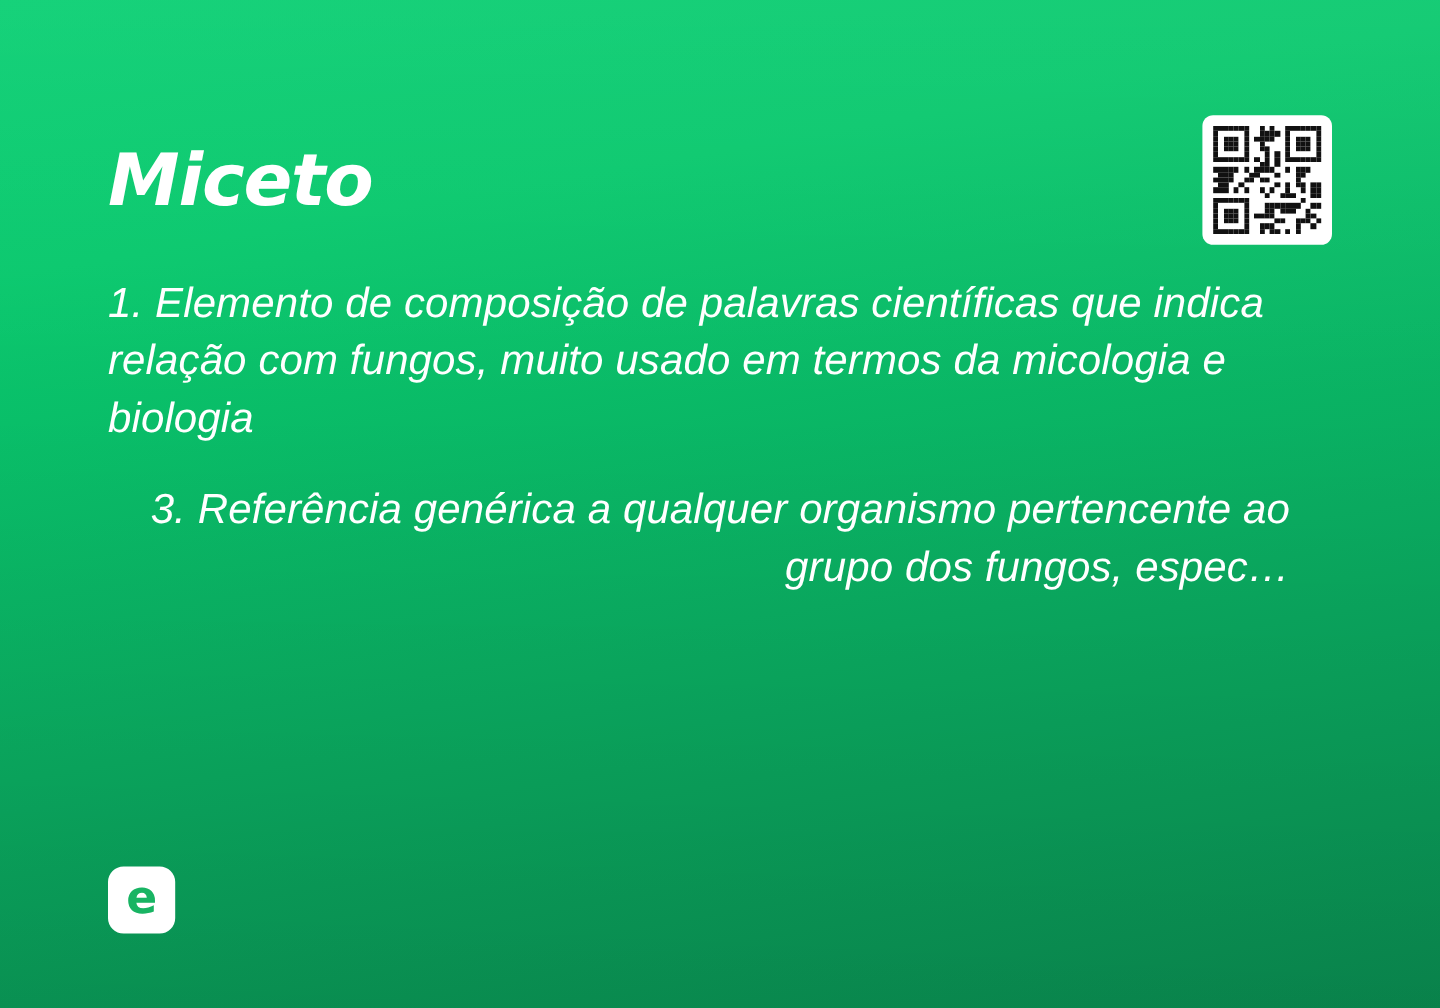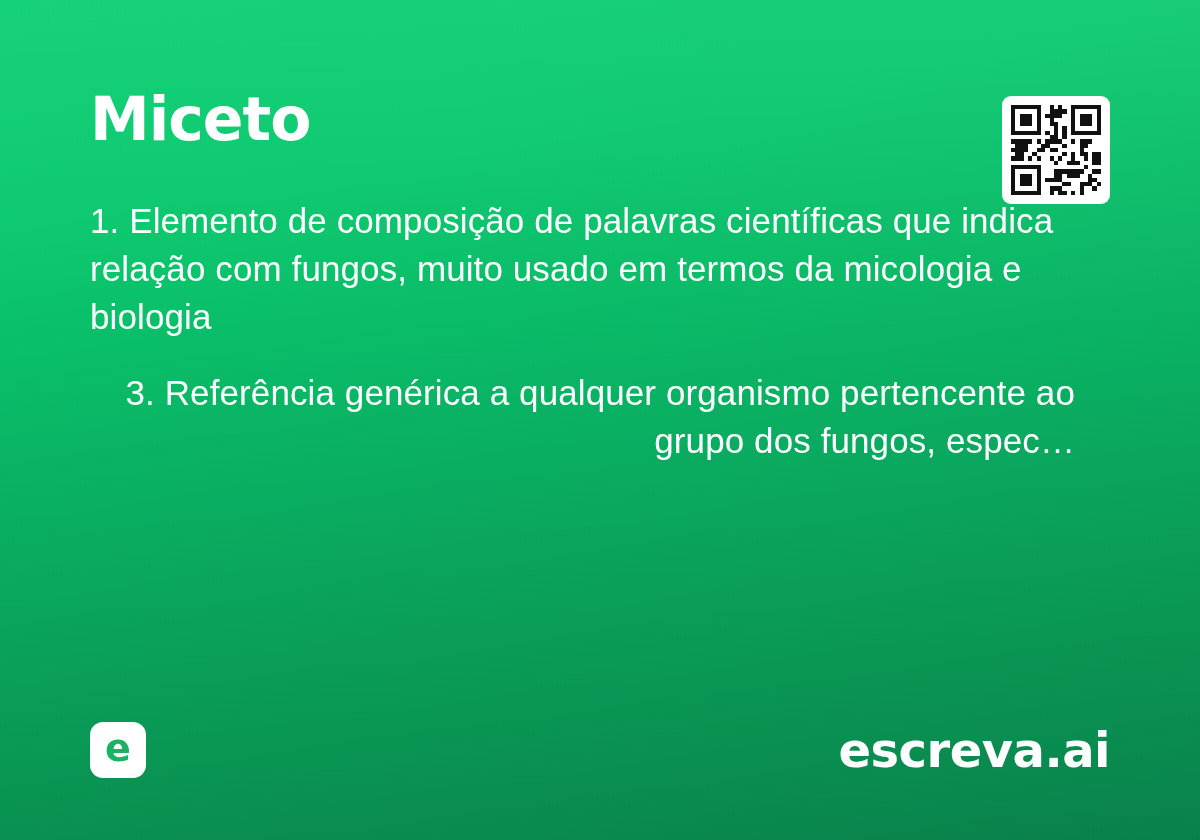--- a/index.html
+++ b/index.html
@@ -22,21 +22,22 @@
   .card::after {
     content: "";
     position: absolute;
     inset: 0;
     background: linear-gradient(180deg, rgba(255,255,255,0.06) 0%, rgba(0,0,0,0.0) 40%, rgba(0,0,0,0.07) 100%);
     pointer-events: none;
   }
   .content {
     position: relative;
     z-index: 2;
-    padding: 88px 90px 0 90px;
+    padding: 120px 90px 0 90px;
+    font-style: italic;
   }
   .headword {
     font-family: "DejaVu Sans", sans-serif;
     font-size: 60px;
     font-weight: bold;
     color: #ffffff;
     letter-spacing: -1px;
     line-height: 1.05;
   }
   .pos {
@@ -576,16 +577,15 @@
         <i class=""></i>
         <i class=""></i>
         <i class=""></i>
       </div>
   </div>
 
   <div class="footer">
     <div class="logo-mark">
       <span>e</span>
     </div>
-    <div class="wordmark">escreva.ai</div>
   </div>
 
 </div>
 
 </body></html>

